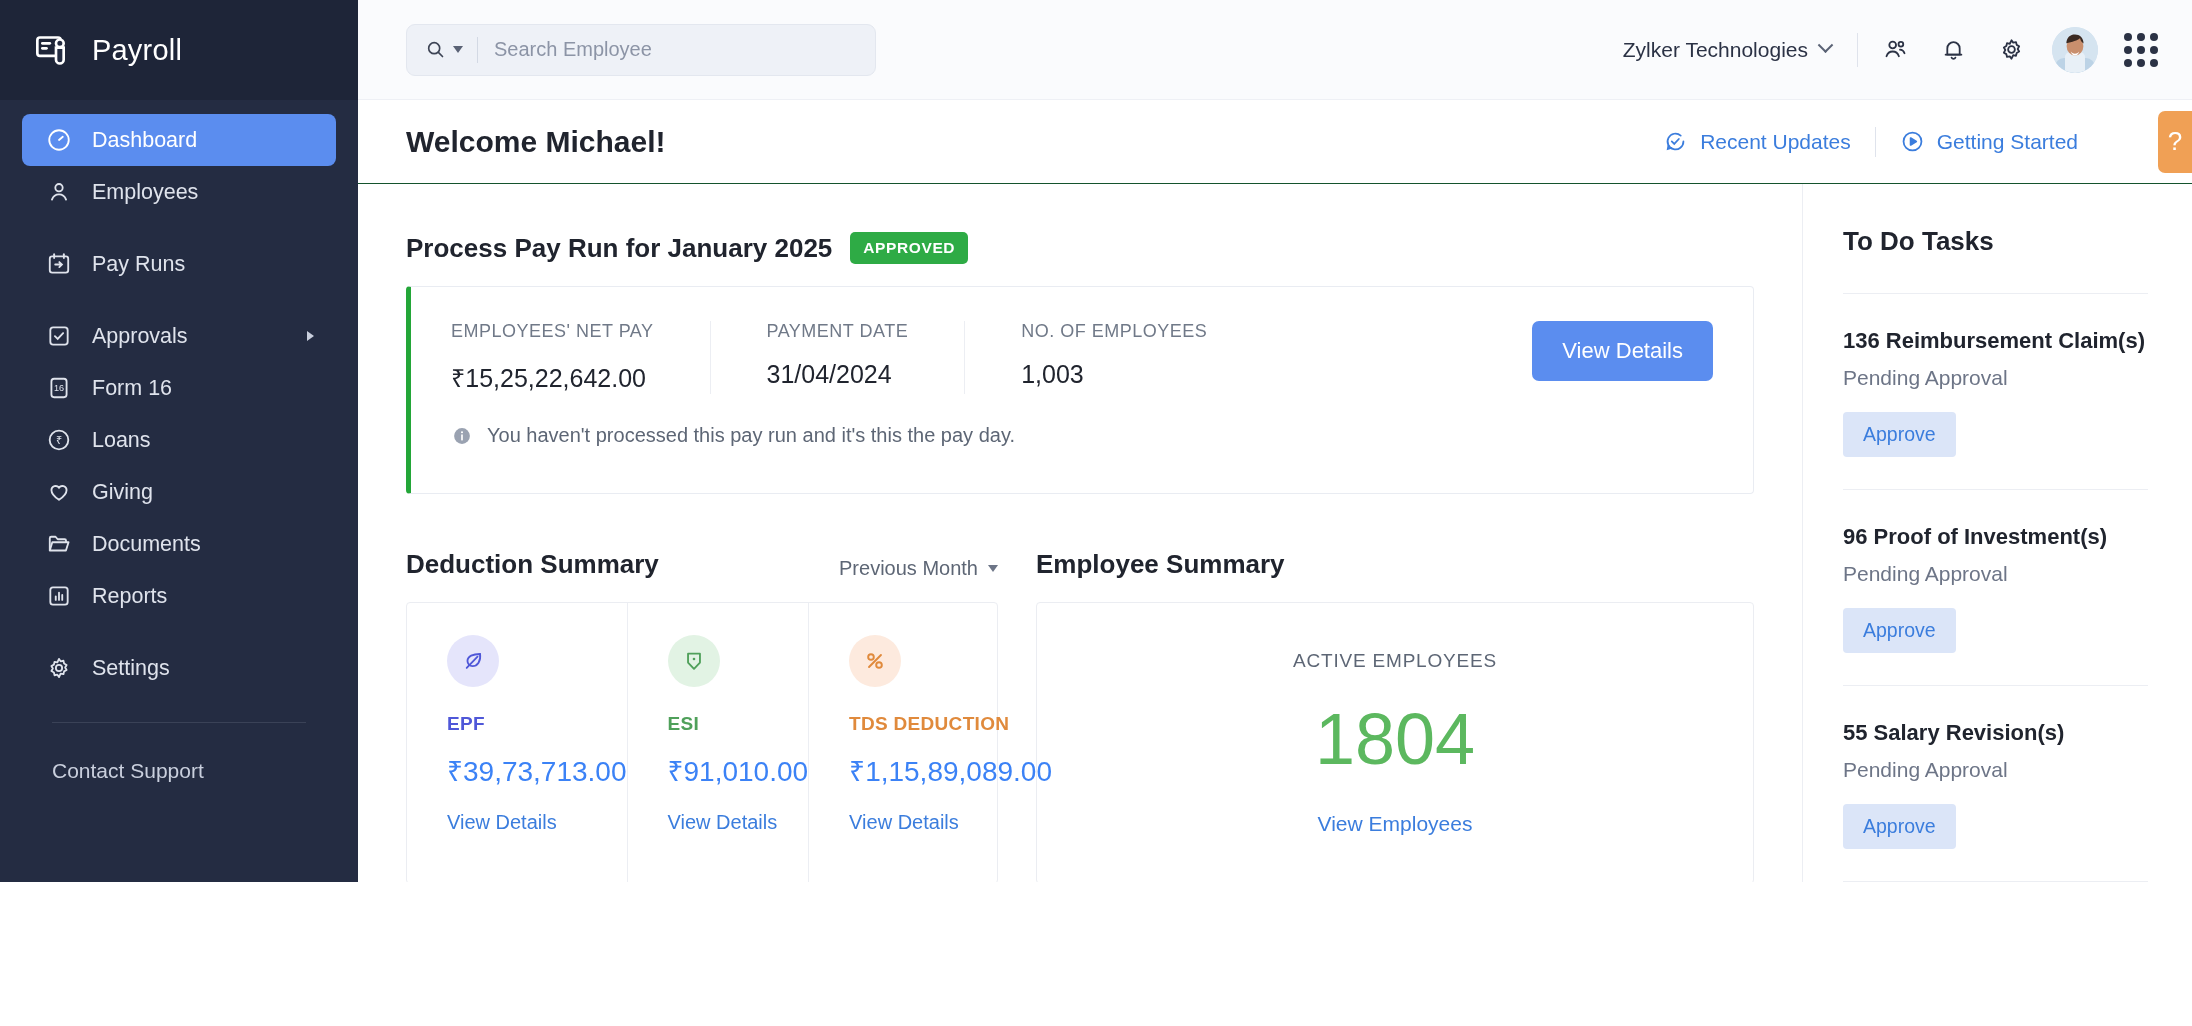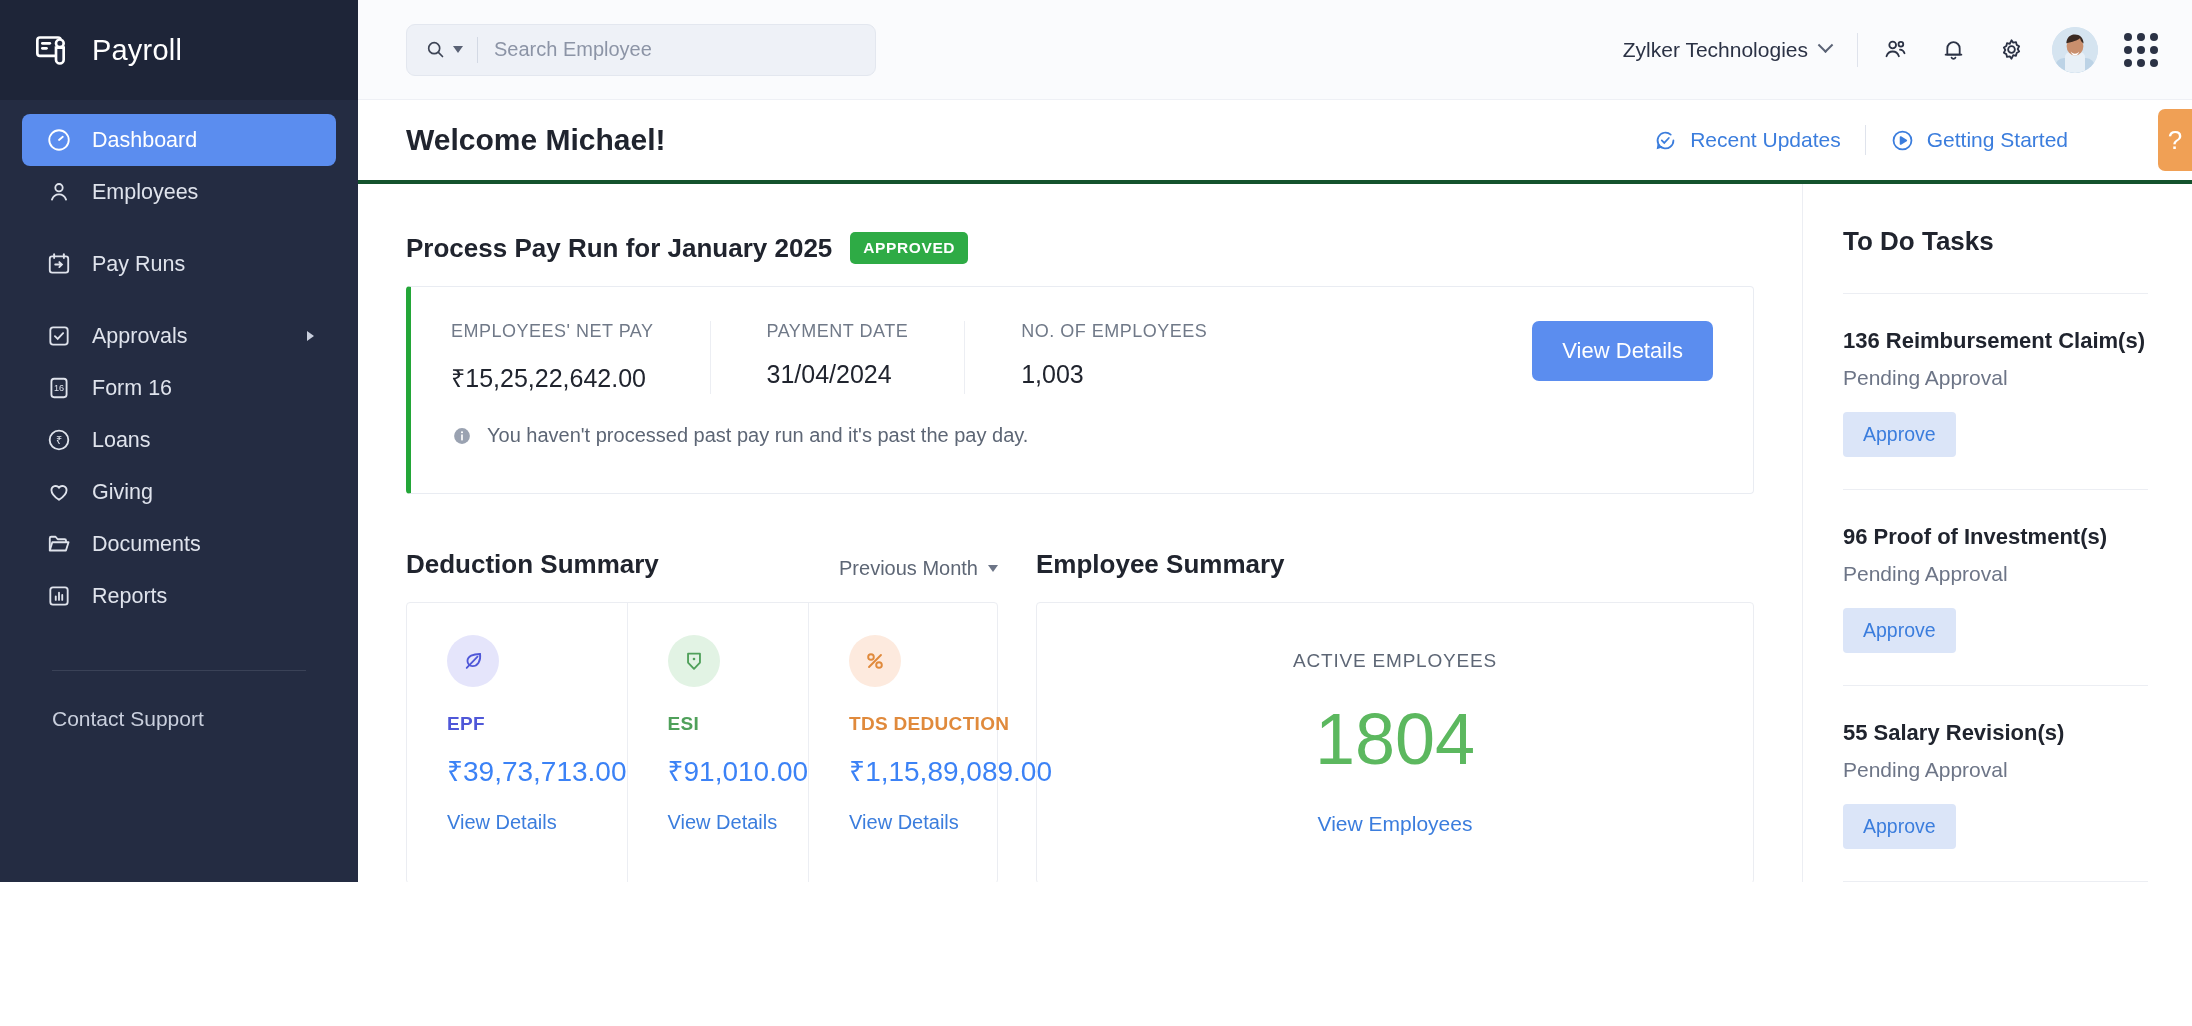--- a/index.html
+++ b/index.html
@@ -113,22 +113,22 @@
   .grid9 {
     width: 34px; height: 34px;
     display: grid; grid-template-columns: repeat(3,1fr); grid-template-rows: repeat(3,1fr);
     gap: 5px; margin-left: 14px;
   }
   .grid9 i { background: #2b3245; border-radius: 50%; display: block; }
 
   .welcome-row {
     height: 84px; flex: 0 0 84px;
     display: flex; align-items: center;
-    padding: 0 10px 0 48px;
-    border-bottom: 4px solid #14532d;
+    padding: 0 0 0 48px;
+    border-bottom: 1px solid #14532d;
     position: relative;
     gap: 20px;
   }
   .welcome-title { font-size: 30px; font-weight: bold; color: #20242e; }
   .welcome-actions { margin-left: auto; display: flex; align-items: center; padding-right: 90px; }
   .wa-link {
     display: flex; align-items: center; gap: 12px;
     color: #3b7ddd; font-size: 21px; padding: 0 24px;
   }
   .wa-link svg { width: 25px; height: 25px; display: block; }
@@ -366,20 +366,29 @@
             <line x1="9" y1="15.6" x2="9" y2="12.4"></line>
               <line x1="12" y1="15.6" x2="12" y2="9"></line>
               <line x1="15" y1="15.6" x2="15" y2="11"></line>
           </svg>
         </span>
         <span>Reports</span>
       </div>
 
       <div class="sb-gap-md"></div>
 
+      <div class="sb-item">
+        <span class="ico">
+          <svg viewBox="0 0 24 24" fill="none" stroke="#dfe3ec" stroke-width="1.7" stroke-linejoin="round">
+            <circle cx="12" cy="12" r="2.9"></circle>
+            <path d="M12 3.6l1.5 2.2 2.6-.5.6 2.6 2.3 1.3-1.3 2.3 1.3 2.3-2.3 1.3-.6 2.6-2.6-.5L12 20.4l-1.5-2.2-2.6.5-.6-2.6-2.3-1.3 1.3-2.3-1.3-2.3 2.3-1.3.6-2.6 2.6.5z"></path>
+          </svg>
+        </span>
+        <span>Settings</span>
+      </div>
     </nav>
 
     <div class="sb-divider"></div>
     <div class="sb-support">Contact Support</div>
   </aside>
 
   <main class="main">
 
     <header class="topbar">
       <div class="search-box">
@@ -502,21 +511,21 @@
                 <div class="stat-label">NO. OF EMPLOYEES</div>
                 <div class="stat-value">1,003</div>
               </div>
             </div>
             <div class="payrun-note">
               <svg viewBox="0 0 24 24" fill="none" stroke="#9aa2b1" stroke-width="1.8" stroke-linecap="round">
                 <circle cx="12" cy="12" r="8.6" fill="#9aa2b1" stroke="none"></circle>
                 <line x1="12" y1="11" x2="12" y2="16.2" stroke="#ffffff"></line>
                 <circle cx="12" cy="7.9" r="1.15" fill="#ffffff" stroke="none"></circle>
               </svg>
-              <span>You haven't processed past pay run and it's past the pay day.</span>
+              <span>You haven't processed this pay run and it's this the pay day.</span>
             </div>
           </div>
           <button class="btn-primary">View Details</button>
         </div>
 
         <div class="dual">
 
           <div class="ded-col">
             <div class="col-head">
               <span class="section-title">Deduction Summary</span>

